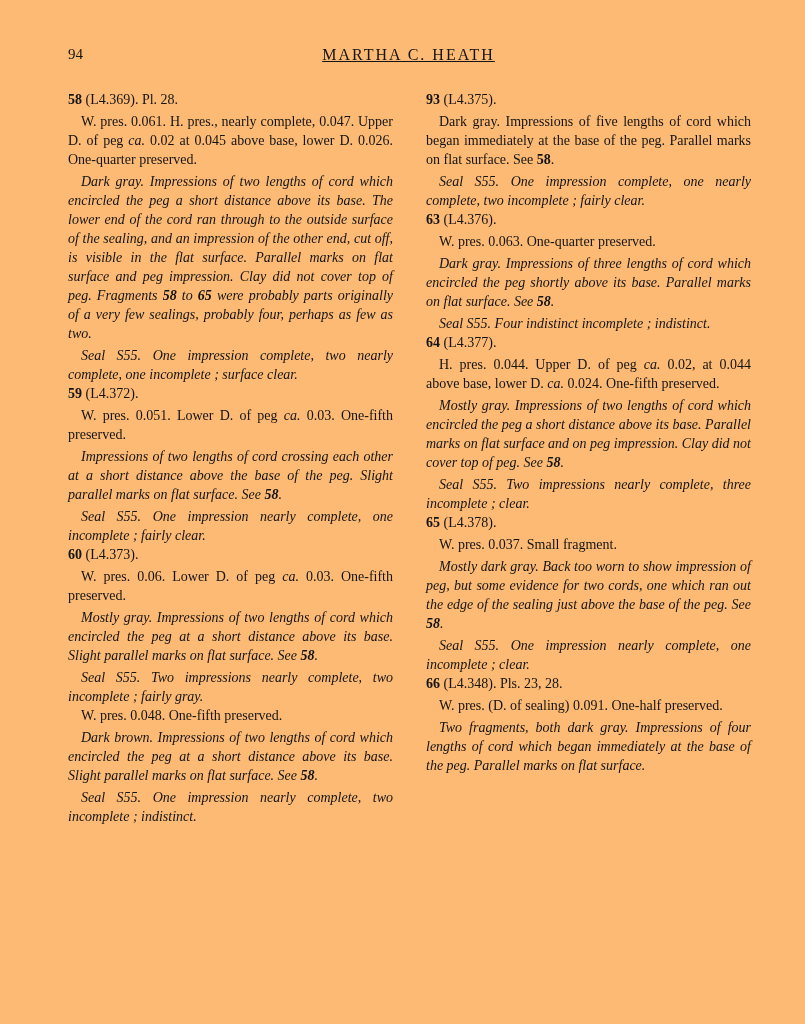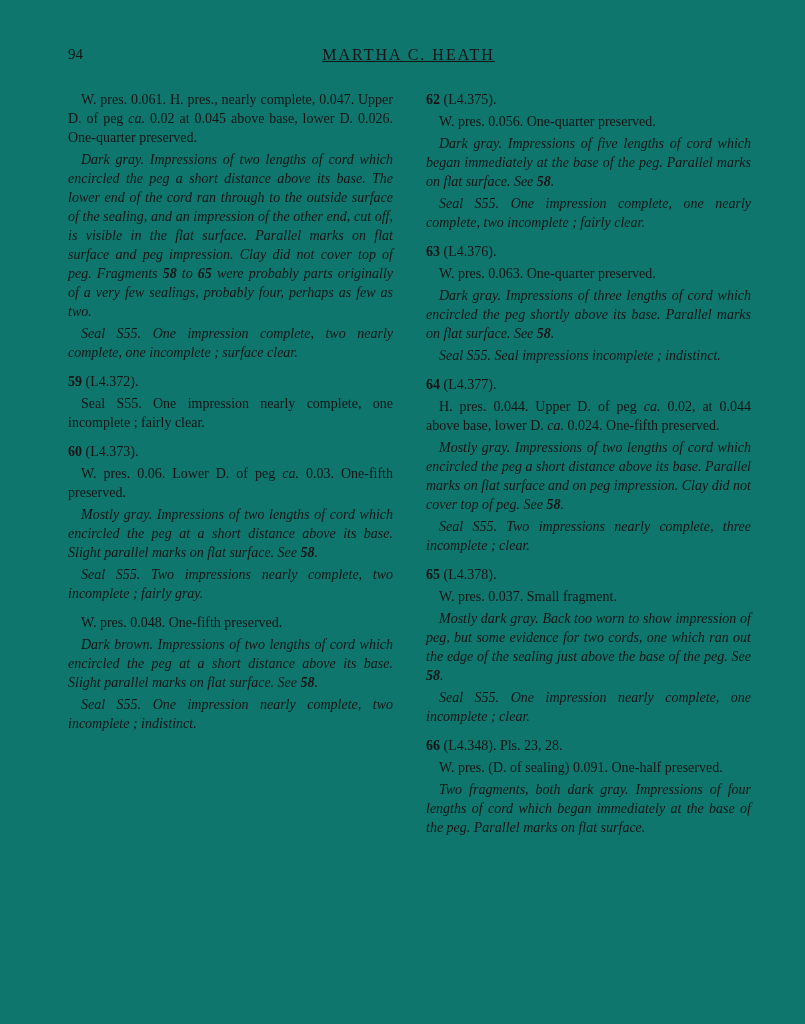--- a/index.html
+++ b/index.html
@@ -4,21 +4,21 @@
 <style>
   html, body {
     margin: 0;
     padding: 0;
     background: #ffffff;
   }
   .page {
     position: relative;
     width: 805px;
     height: 1024px;
-    background: #0f766e;
+    background: #fdba74;
     overflow: hidden;
     font-family: "Liberation Serif", "DejaVu Serif", serif;
     color: #141414;
     box-sizing: border-box;
   }
   .page-header {
     position: relative;
     margin: 46px 56px 0 68px;
     height: 20px;
   }
@@ -44,21 +44,20 @@
     margin: 24px 55px 0 68px;
   }
   .column {
     width: 325px;
     flex: 0 0 325px;
   }
   .entry {
     margin: 0;
   }
   .entry + .entry {
-    margin-top: 10px;
   }
   .entry-heading {
     margin: 0 0 3px 0;
     font-size: 14px;
     font-weight: normal;
     line-height: 19px;
   }
   .entry-heading b {
     font-weight: bold;
   }
@@ -84,52 +83,54 @@
 <body>
 
 <div class="page">
   <header class="page-header">
     <span class="page-number">94</span>
     <span class="running-head">MARTHA C. HEATH</span>
   </header>
   <main class="columns">
     <section class="column" id="col-0">
         <article class="entry">
+          <h3 class="entry-heading"><b>58</b> (L4.369).  Pl. 28.</h3>
           <p class="entry-para">W. pres. 0.061.  H. pres., nearly complete, 0.047.  Upper D. of peg <i>ca.</i> 0.02 at 0.045 above base, lower D. 0.026.  One-quarter preserved.</p>
           <p class="entry-para">Dark gray.  Impressions of two lengths of cord which encircled the peg a short distance above its base.  The lower end of the cord ran through to the outside surface of the sealing, and an impression of the other end, cut off, is visible in the flat surface.  Parallel marks on flat surface and peg impression.  Clay did not cover top of peg.  Fragments <b>58</b> to <b>65</b> were probably parts originally of a very few sealings, probably four, perhaps as few as two.</p>
           <p class="entry-para">Seal S55.  One impression complete, two nearly complete, one incomplete ; surface clear.</p>
         </article>
         <article class="entry">
           <h3 class="entry-heading"><b>59</b> (L4.372).</h3>
+          <p class="entry-para">W. pres. 0.051.  Lower D. of peg <i>ca.</i> 0.03. One-fifth preserved.</p>
+          <p class="entry-para">Impressions of two lengths of cord crossing each other at a short distance above the base of the peg.  Slight parallel marks on flat surface. See <b>58</b>.</p>
           <p class="entry-para">Seal S55.  One impression nearly complete, one incomplete ; fairly clear.</p>
         </article>
         <article class="entry">
           <h3 class="entry-heading"><b>60</b> (L4.373).</h3>
           <p class="entry-para">W. pres. 0.06.  Lower D. of peg <i>ca.</i> 0.03. One-fifth preserved.</p>
           <p class="entry-para">Mostly gray.  Impressions of two lengths of cord which encircled the peg at a short distance above its base.  Slight parallel marks on flat surface.  See <b>58</b>.</p>
           <p class="entry-para">Seal S55.  Two impressions nearly complete, two incomplete ; fairly gray.</p>
         </article>
         <article class="entry">
           <p class="entry-para">W. pres. 0.048.  One-fifth preserved.</p>
           <p class="entry-para">Dark brown.  Impressions of two lengths of cord which encircled the peg at a short distance above its base.  Slight parallel marks on flat surface.  See <b>58</b>.</p>
           <p class="entry-para">Seal S55.  One impression nearly complete, two incomplete ; indistinct.</p>
         </article>
       </section>
     <section class="column" id="col-1">
         <article class="entry">
-          <h3 class="entry-heading"><b>62</b> (L4.375).</h3>
-          <p class="entry-para">W. pres. 0.056.  One-quarter preserved.</p>
+          <h3 class="entry-heading"><b>93</b> (L4.375).</h3>
           <p class="entry-para">Dark gray.  Impressions of five lengths of cord which began immediately at the base of the peg.  Parallel marks on flat surface.  See <b>58</b>.</p>
           <p class="entry-para">Seal S55.  One impression complete, one nearly complete, two incomplete ; fairly clear.</p>
         </article>
         <article class="entry">
           <h3 class="entry-heading"><b>63</b> (L4.376).</h3>
           <p class="entry-para">W. pres. 0.063.  One-quarter preserved.</p>
           <p class="entry-para">Dark gray.  Impressions of three lengths of cord which encircled the peg shortly above its base.  Parallel marks on flat surface.  See <b>58</b>.</p>
-          <p class="entry-para">Seal S55.  Seal impressions incomplete ; indistinct.</p>
+          <p class="entry-para">Seal S55.  Four indistinct incomplete ; indistinct.</p>
         </article>
         <article class="entry">
           <h3 class="entry-heading"><b>64</b> (L4.377).</h3>
           <p class="entry-para">H. pres. 0.044.  Upper D. of peg <i>ca.</i> 0.02, at 0.044 above base, lower D. <i>ca.</i> 0.024.  One-fifth preserved.</p>
           <p class="entry-para">Mostly gray.  Impressions of two lengths of cord which encircled the peg a short distance above its base.  Parallel marks on flat surface and on peg impression.  Clay did not cover top of peg.  See <b>58</b>.</p>
           <p class="entry-para">Seal S55.  Two impressions nearly complete, three incomplete ; clear.</p>
         </article>
         <article class="entry">
           <h3 class="entry-heading"><b>65</b> (L4.378).</h3>
           <p class="entry-para">W. pres. 0.037.  Small fragment.</p>

